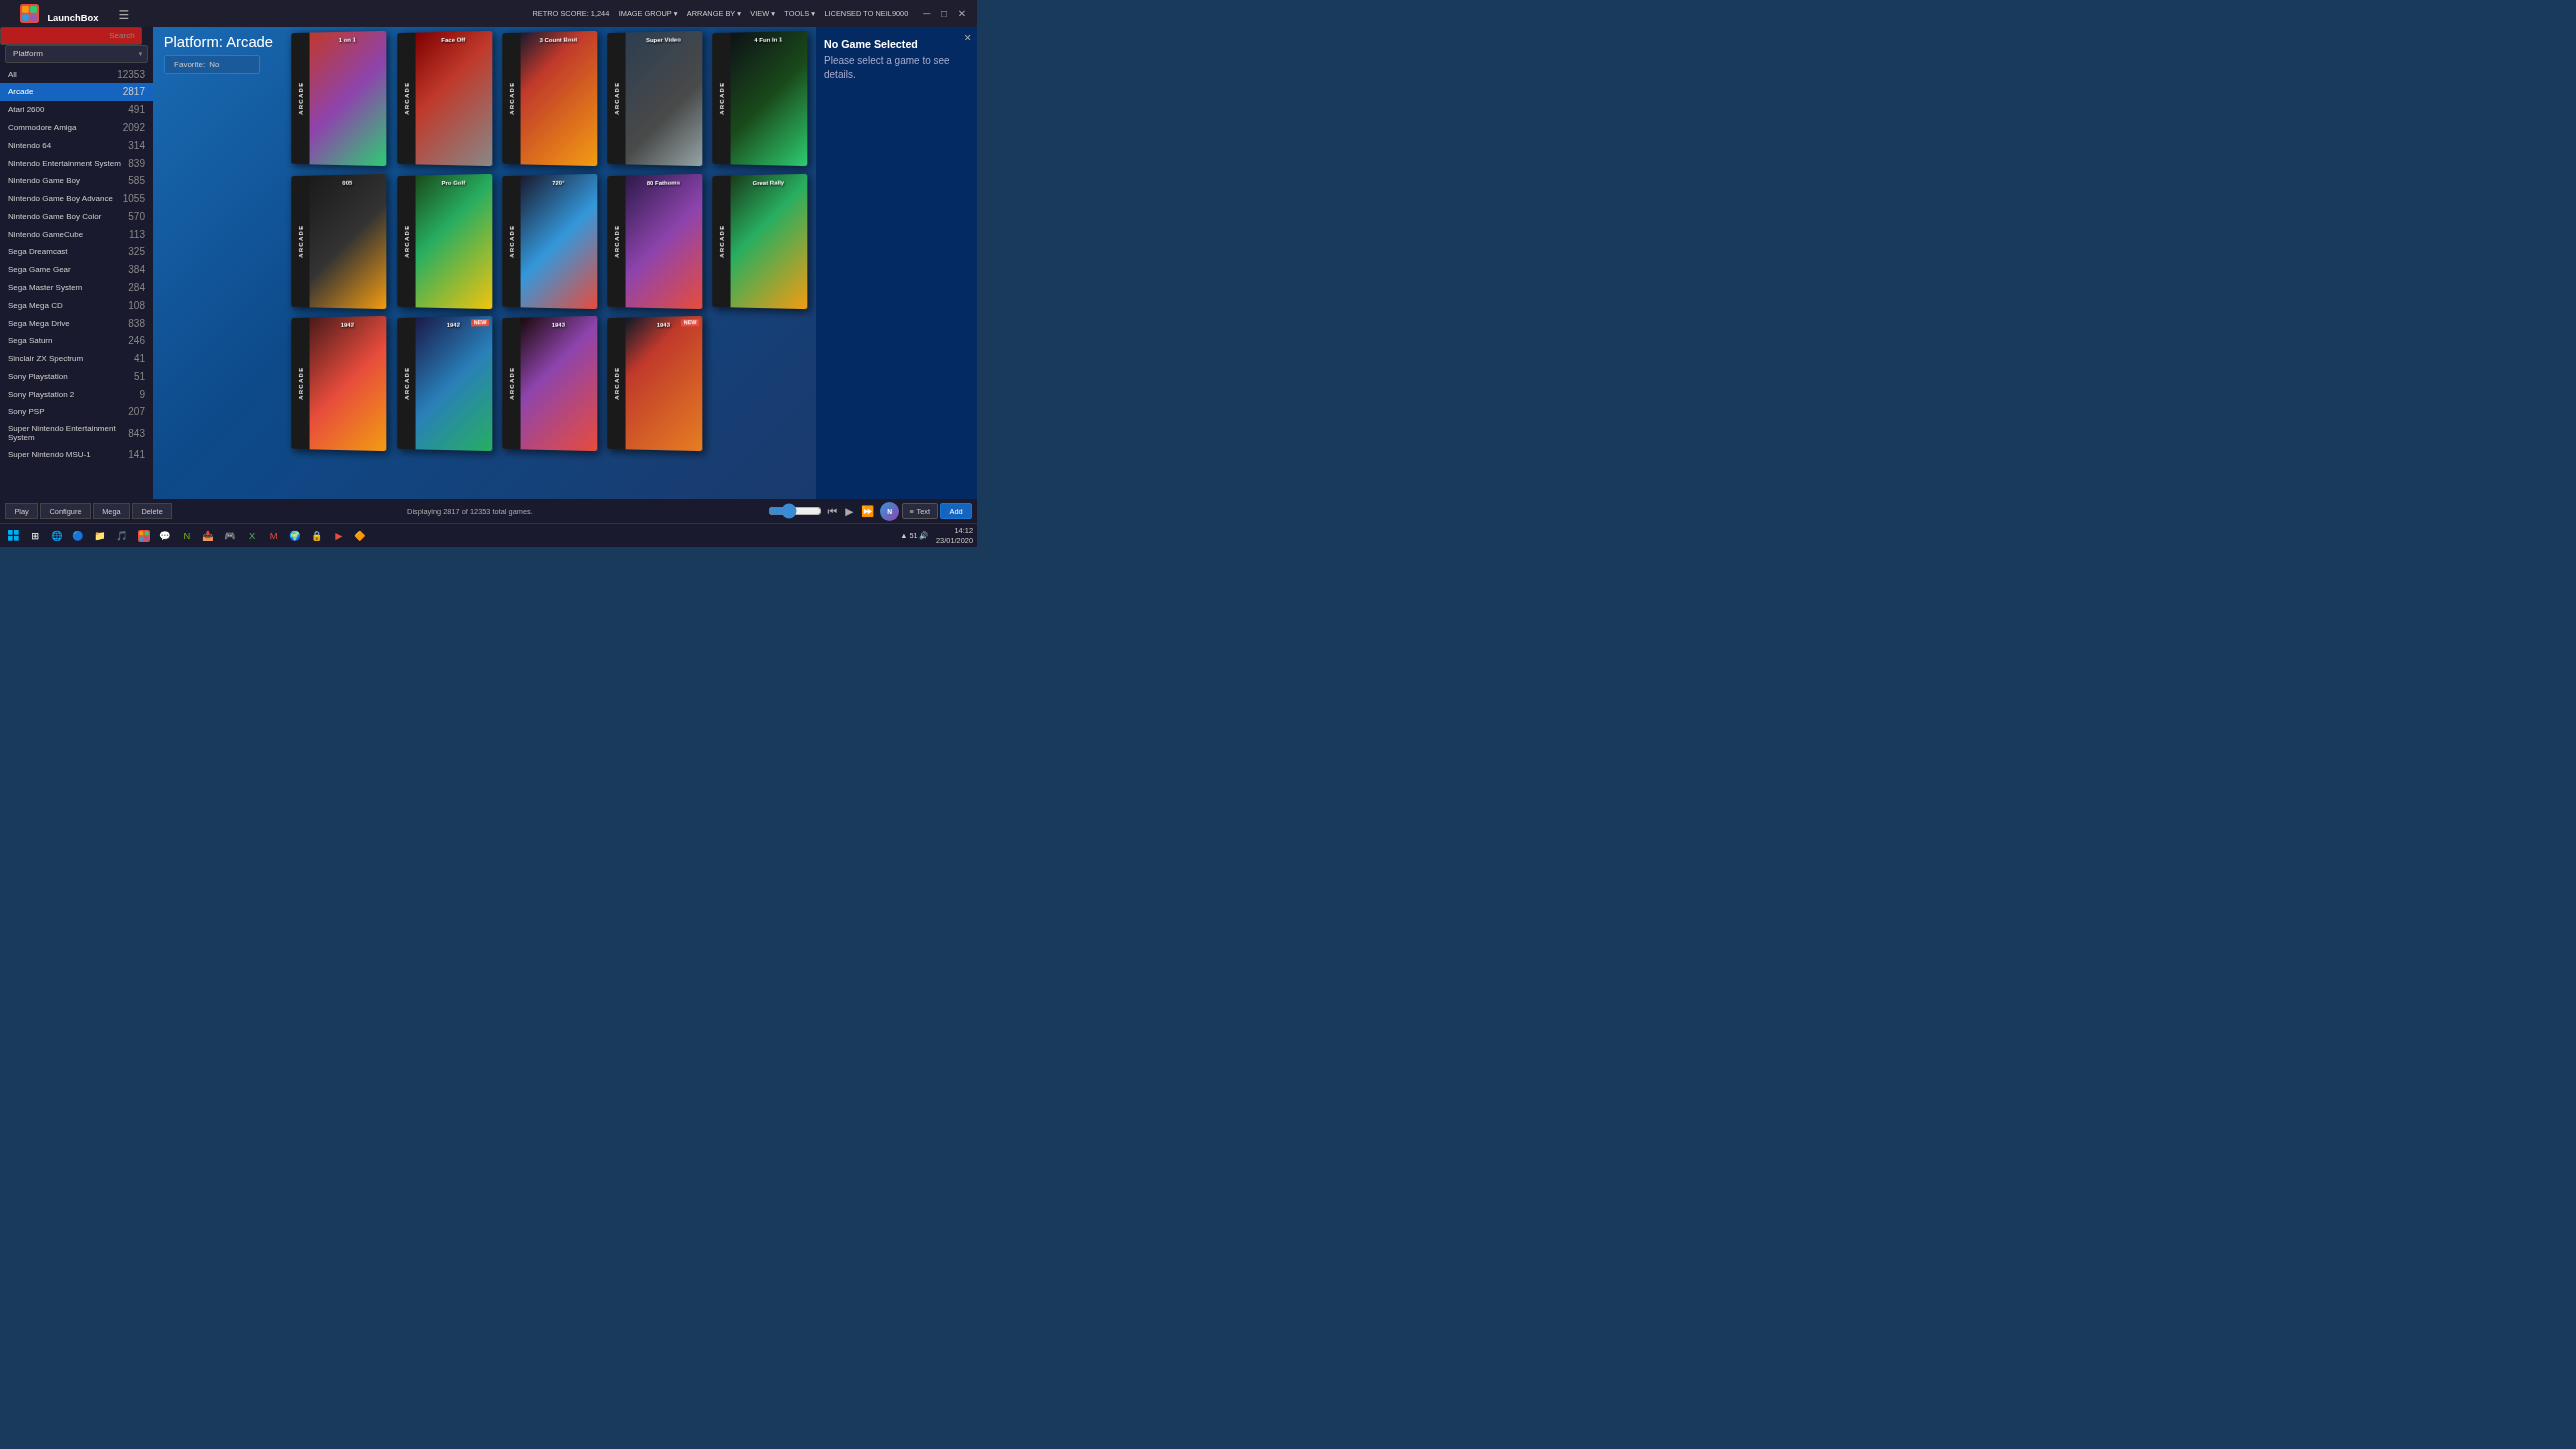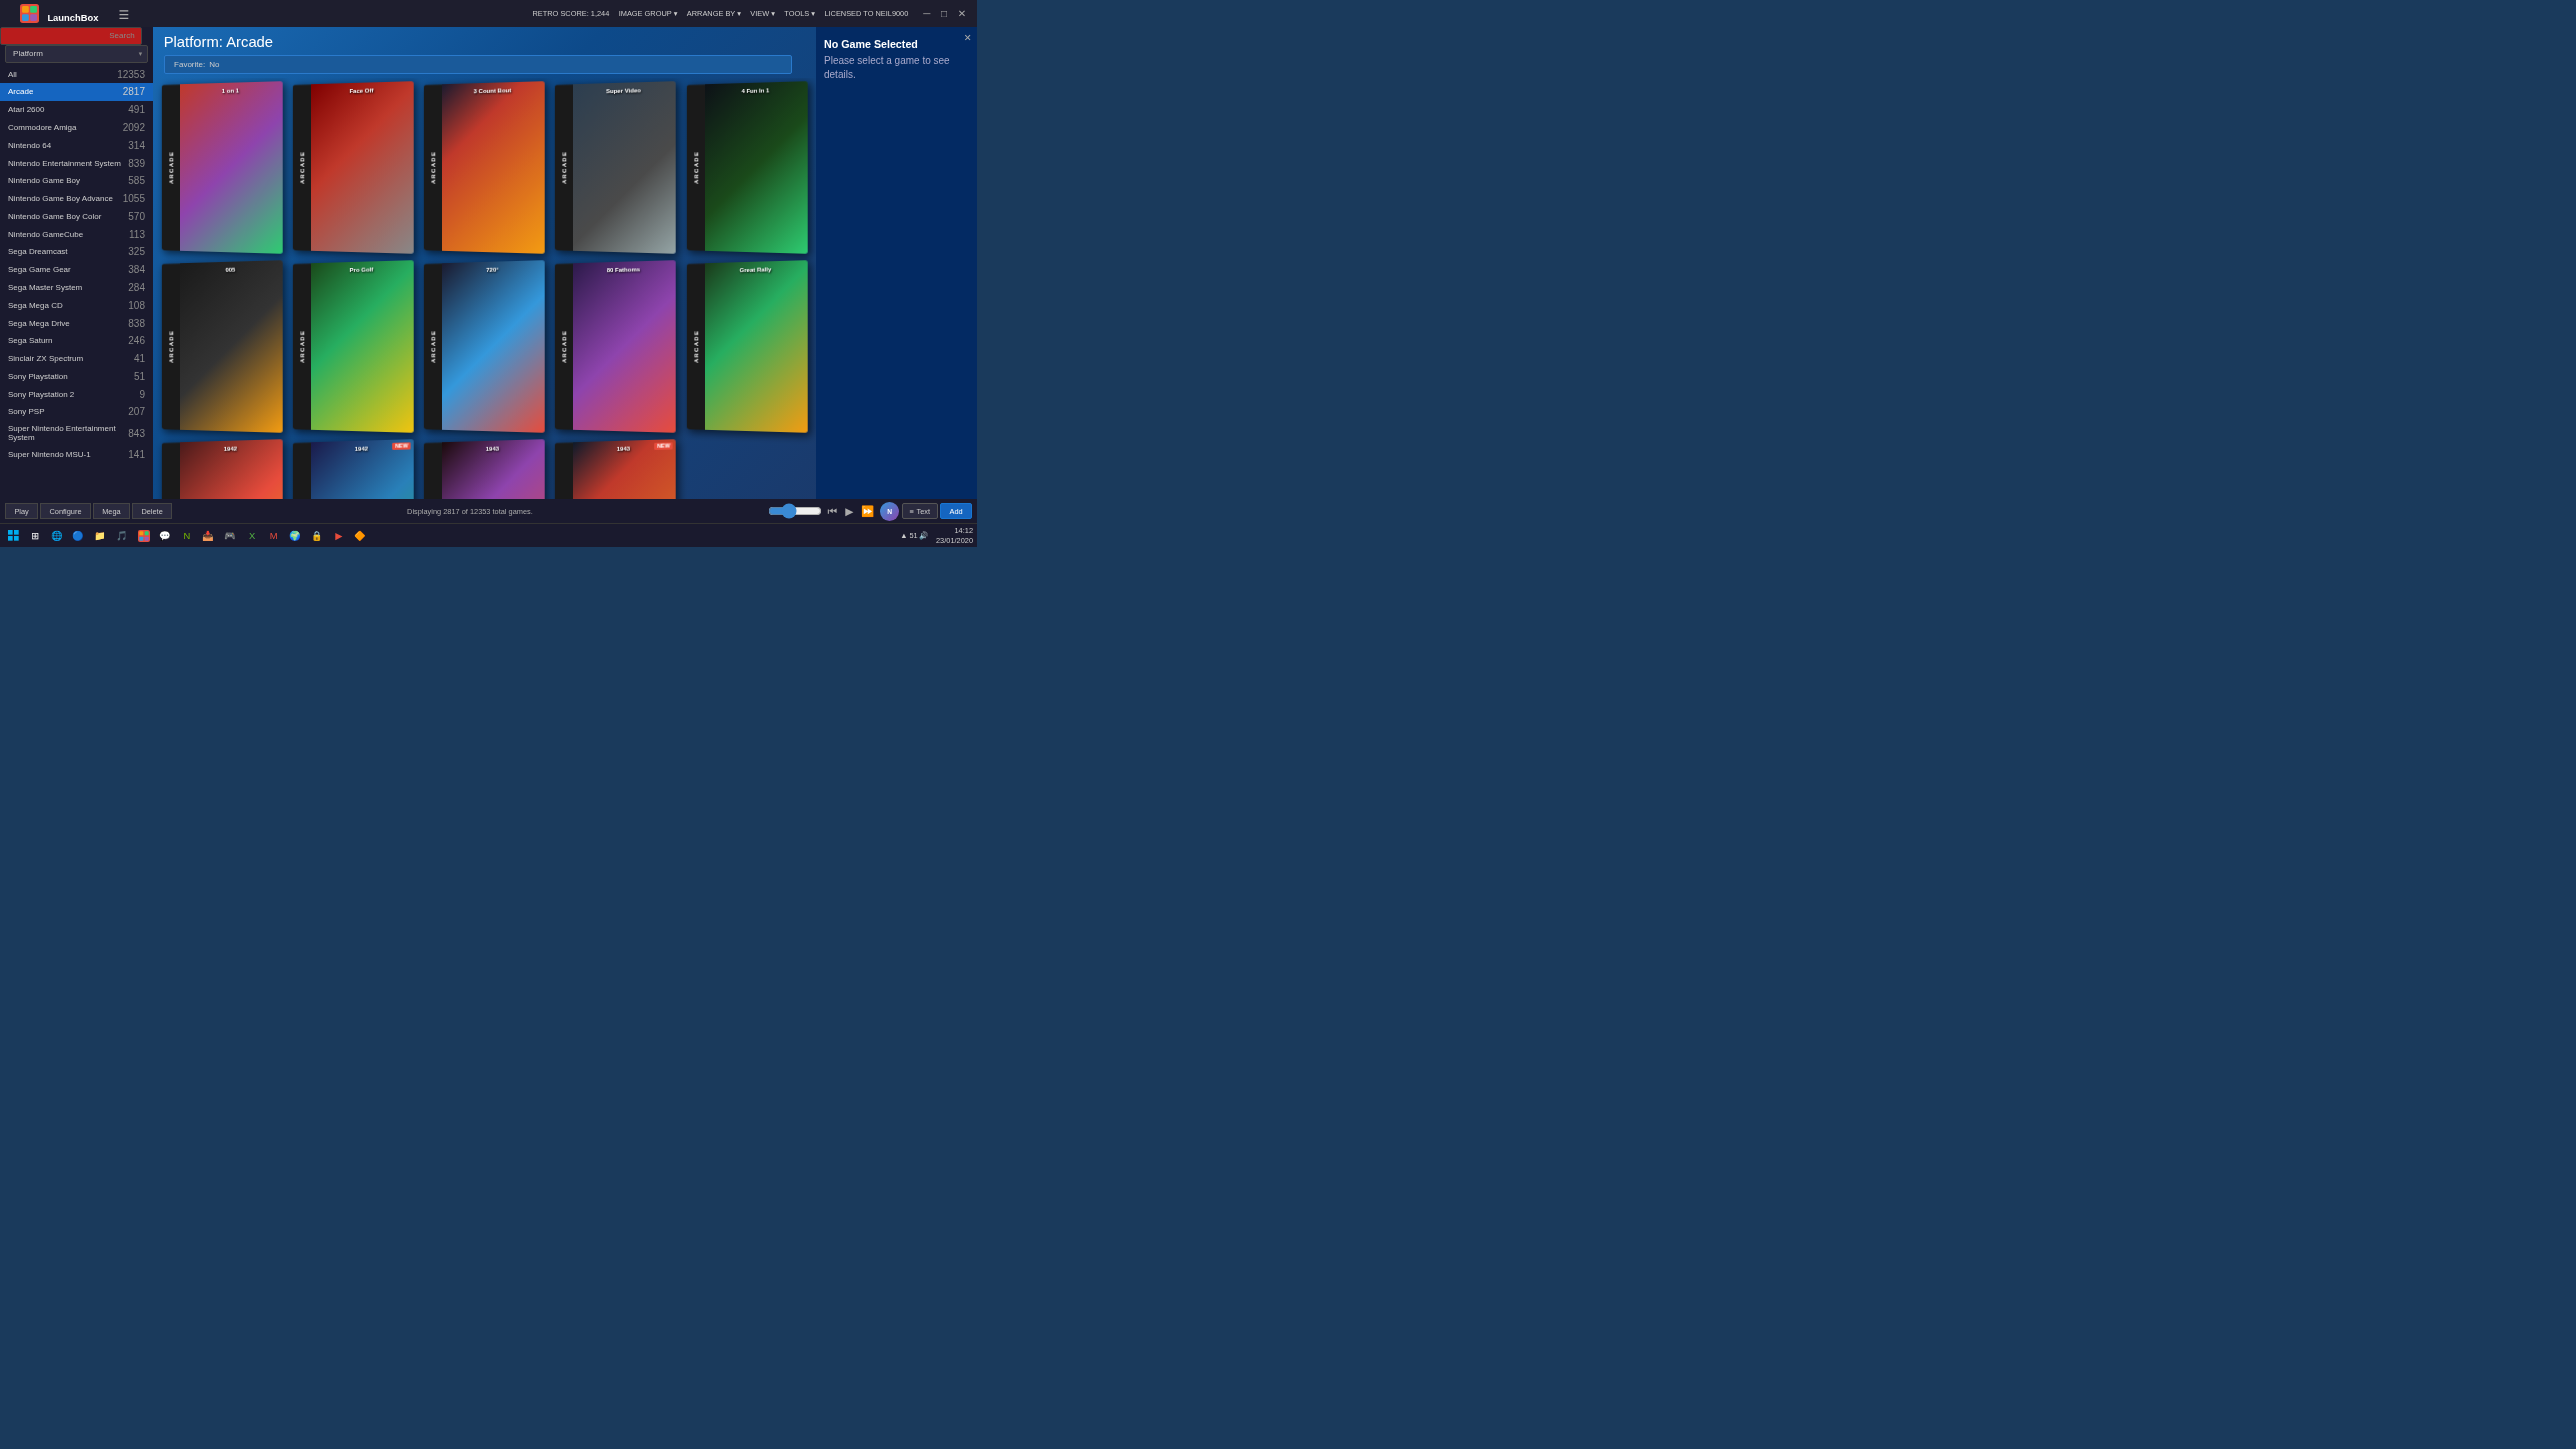--- a/index.html
+++ b/index.html
@@ -151,21 +151,21 @@
     .platform-count {
       color: #888;
       font-size: 10px;
     }
     .platform-item.active .platform-count { color: #ccc; }
 
     
     #content-area {
       flex: 1;
       display: flex;
-      flex-direction: column;
+      flex-direction: row;
       background: linear-gradient(135deg, #1a6bb5 0%, #0d4a8a 40%, #1a3a6c 100%);
       overflow: hidden;
     }
 
     
     #content-header {
       padding: 6.7px 10.7px 4px;
     }
     #page-title {
       font-size: 14.8px;

